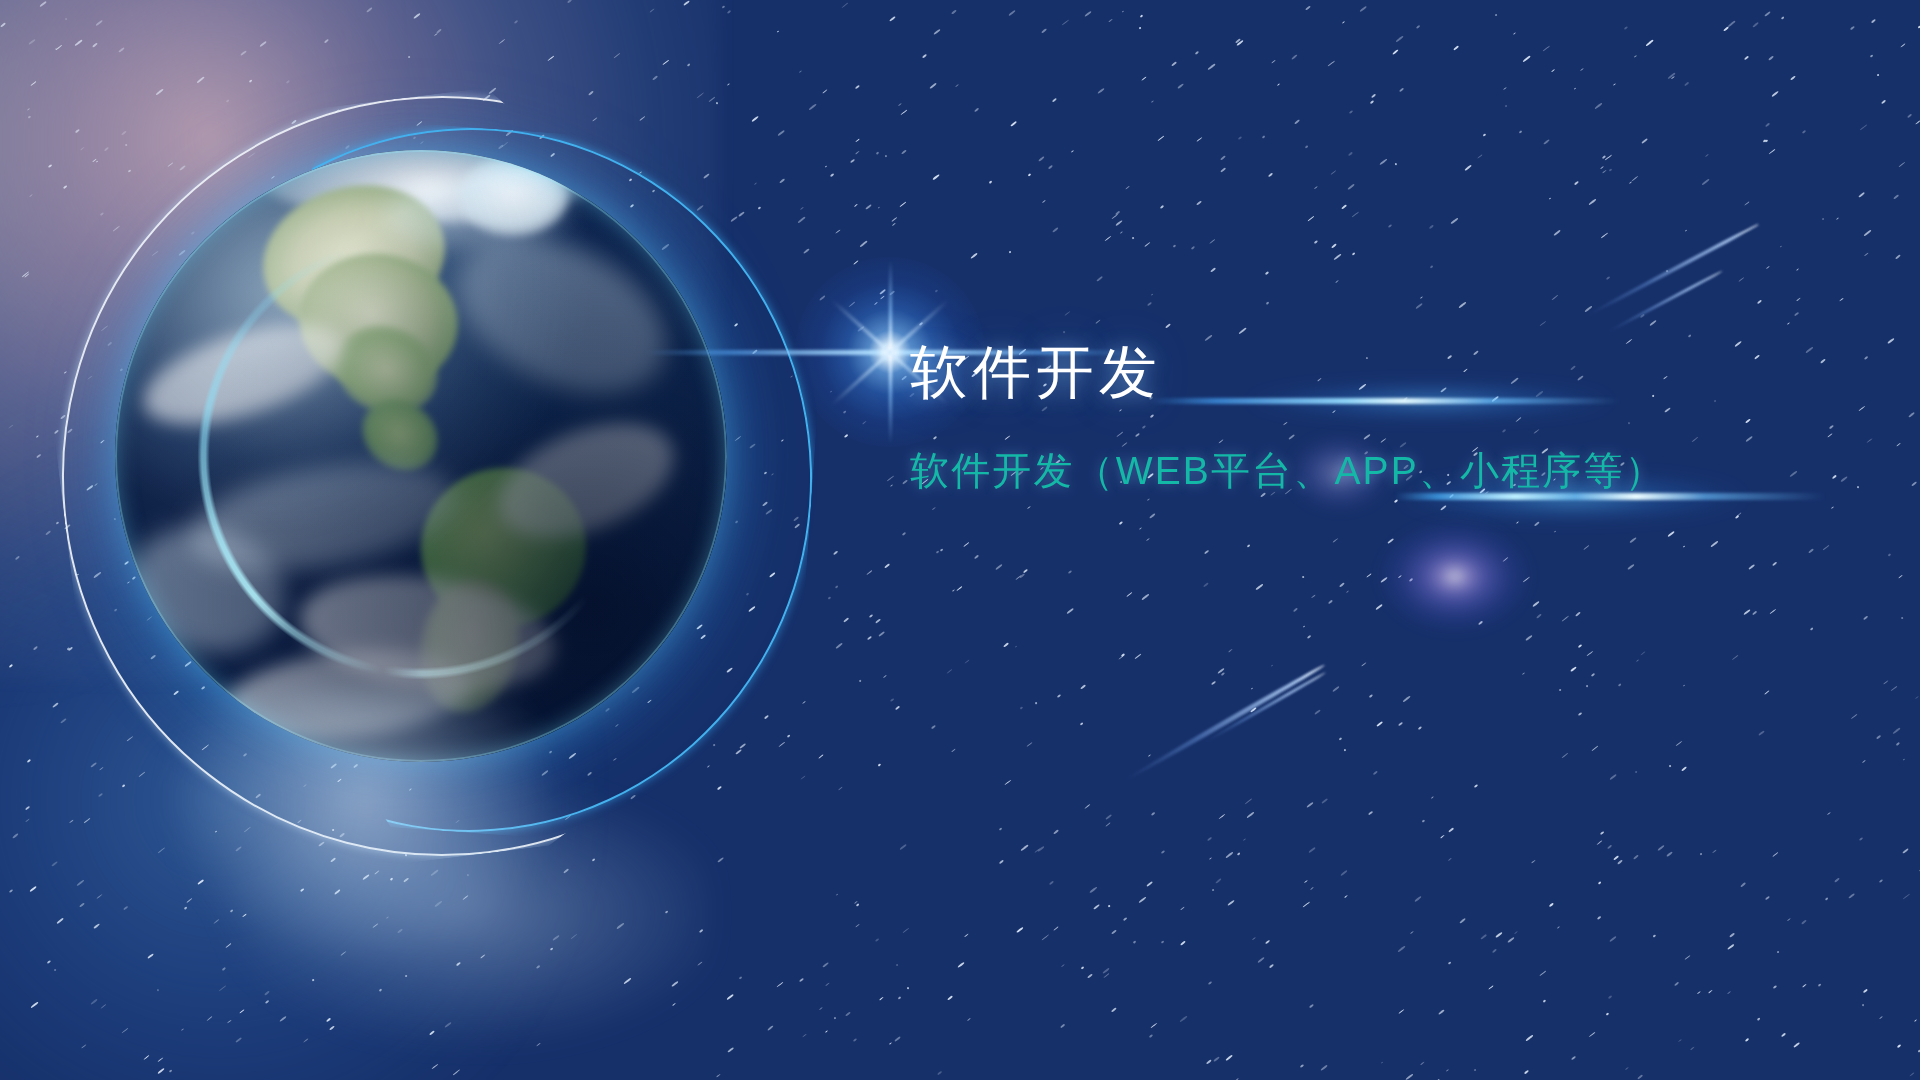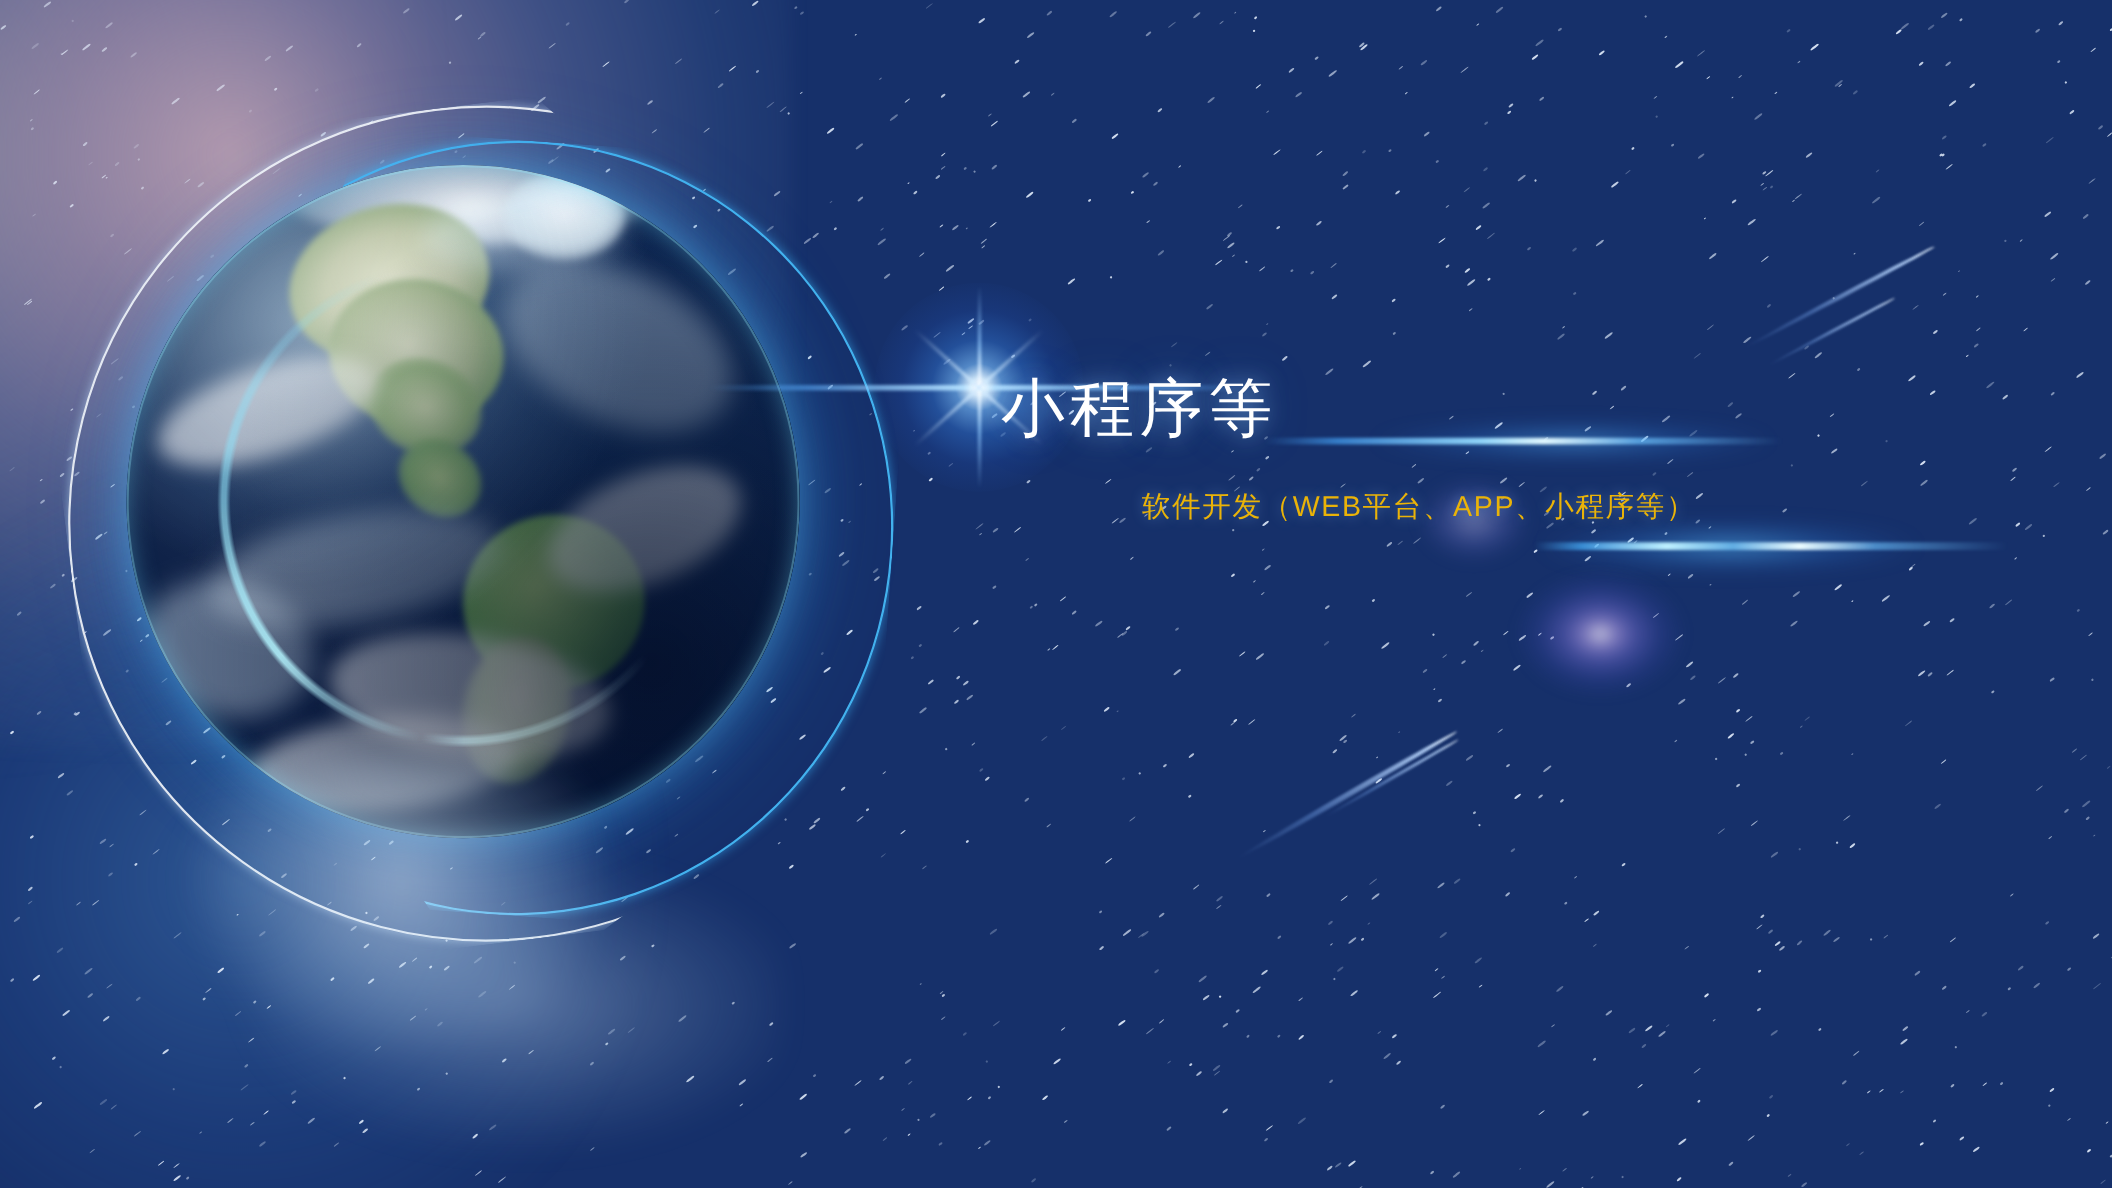--- a/index.html
+++ b/index.html
@@ -264,26 +264,25 @@
   .title{
     margin:0;
     font-size:58px;line-height:1.12;
     font-weight:400;letter-spacing:.085em;
     color:#ffffff;
     text-shadow:0 0 18px rgba(150,205,255,.55),0 0 42px rgba(80,160,245,.35);
     white-space:nowrap;
   }
   .sub{
     margin:0;
-    font-size:26px;line-height:1.62;
+    font-size:39px;line-height:1.62;
     font-weight:400;letter-spacing:.055em;
-    color:#eab308;
+    color:#14b8a6;
     text-shadow:0 0 12px rgba(130,190,250,.45);
     white-space:nowrap;
-    text-align:center;
   }
   .sub-1{margin-top:34px;}
   .sub-2{margin-top:4px;}
 </style>
 </head>
 <body>
 
 <div id="stage">
 
   <div class="aurora-warm"></div>
@@ -1312,17 +1311,17 @@
 
   <div class="flare flare-core">
     <div class="bloom"></div>
     <div class="hspike"></div>
     <div class="vspike"></div>
     <div class="dspike" style="transform:rotate(42deg);"></div>
     <div class="dspike" style="transform:rotate(-42deg);"></div>
   </div>
 
   <div class="copy">
-    <h1 class="title">小程序等</h1>
+    <h1 class="title">软件开发</h1>
     <p class="sub sub-1">软件开发（WEB平台、APP、小程序等）</p>
   </div>
 
 </div>
 
 </body></html>

